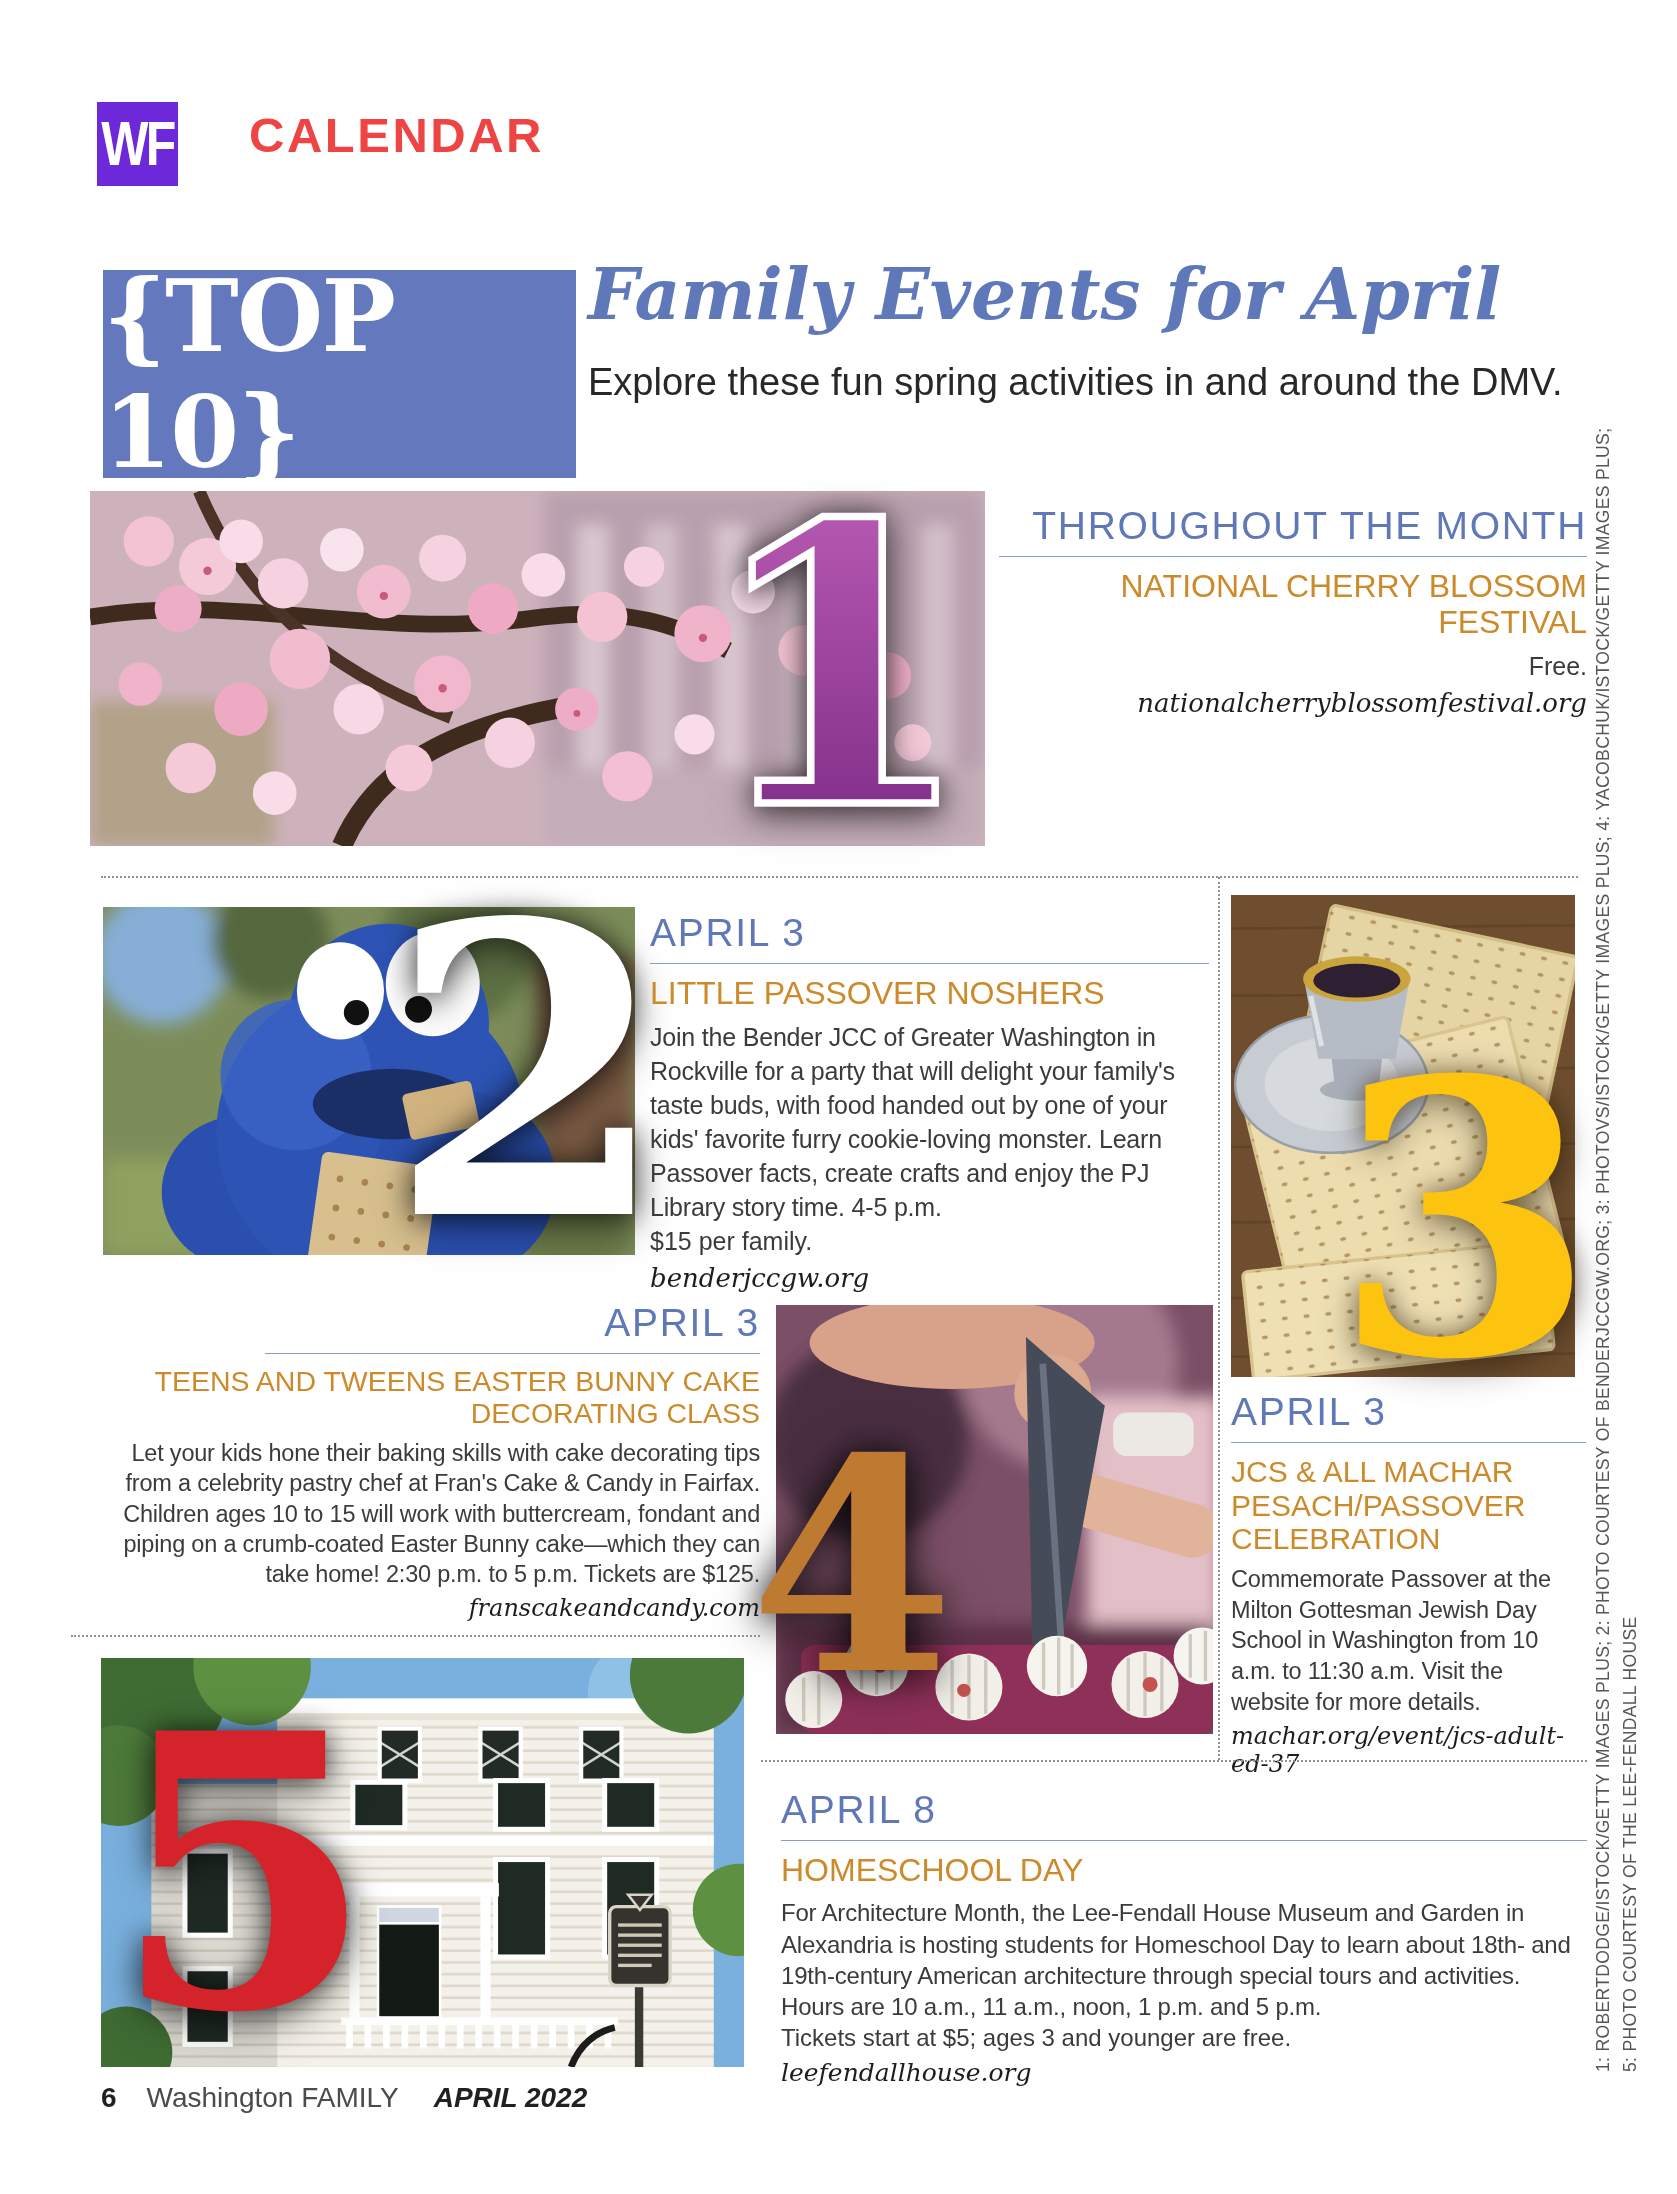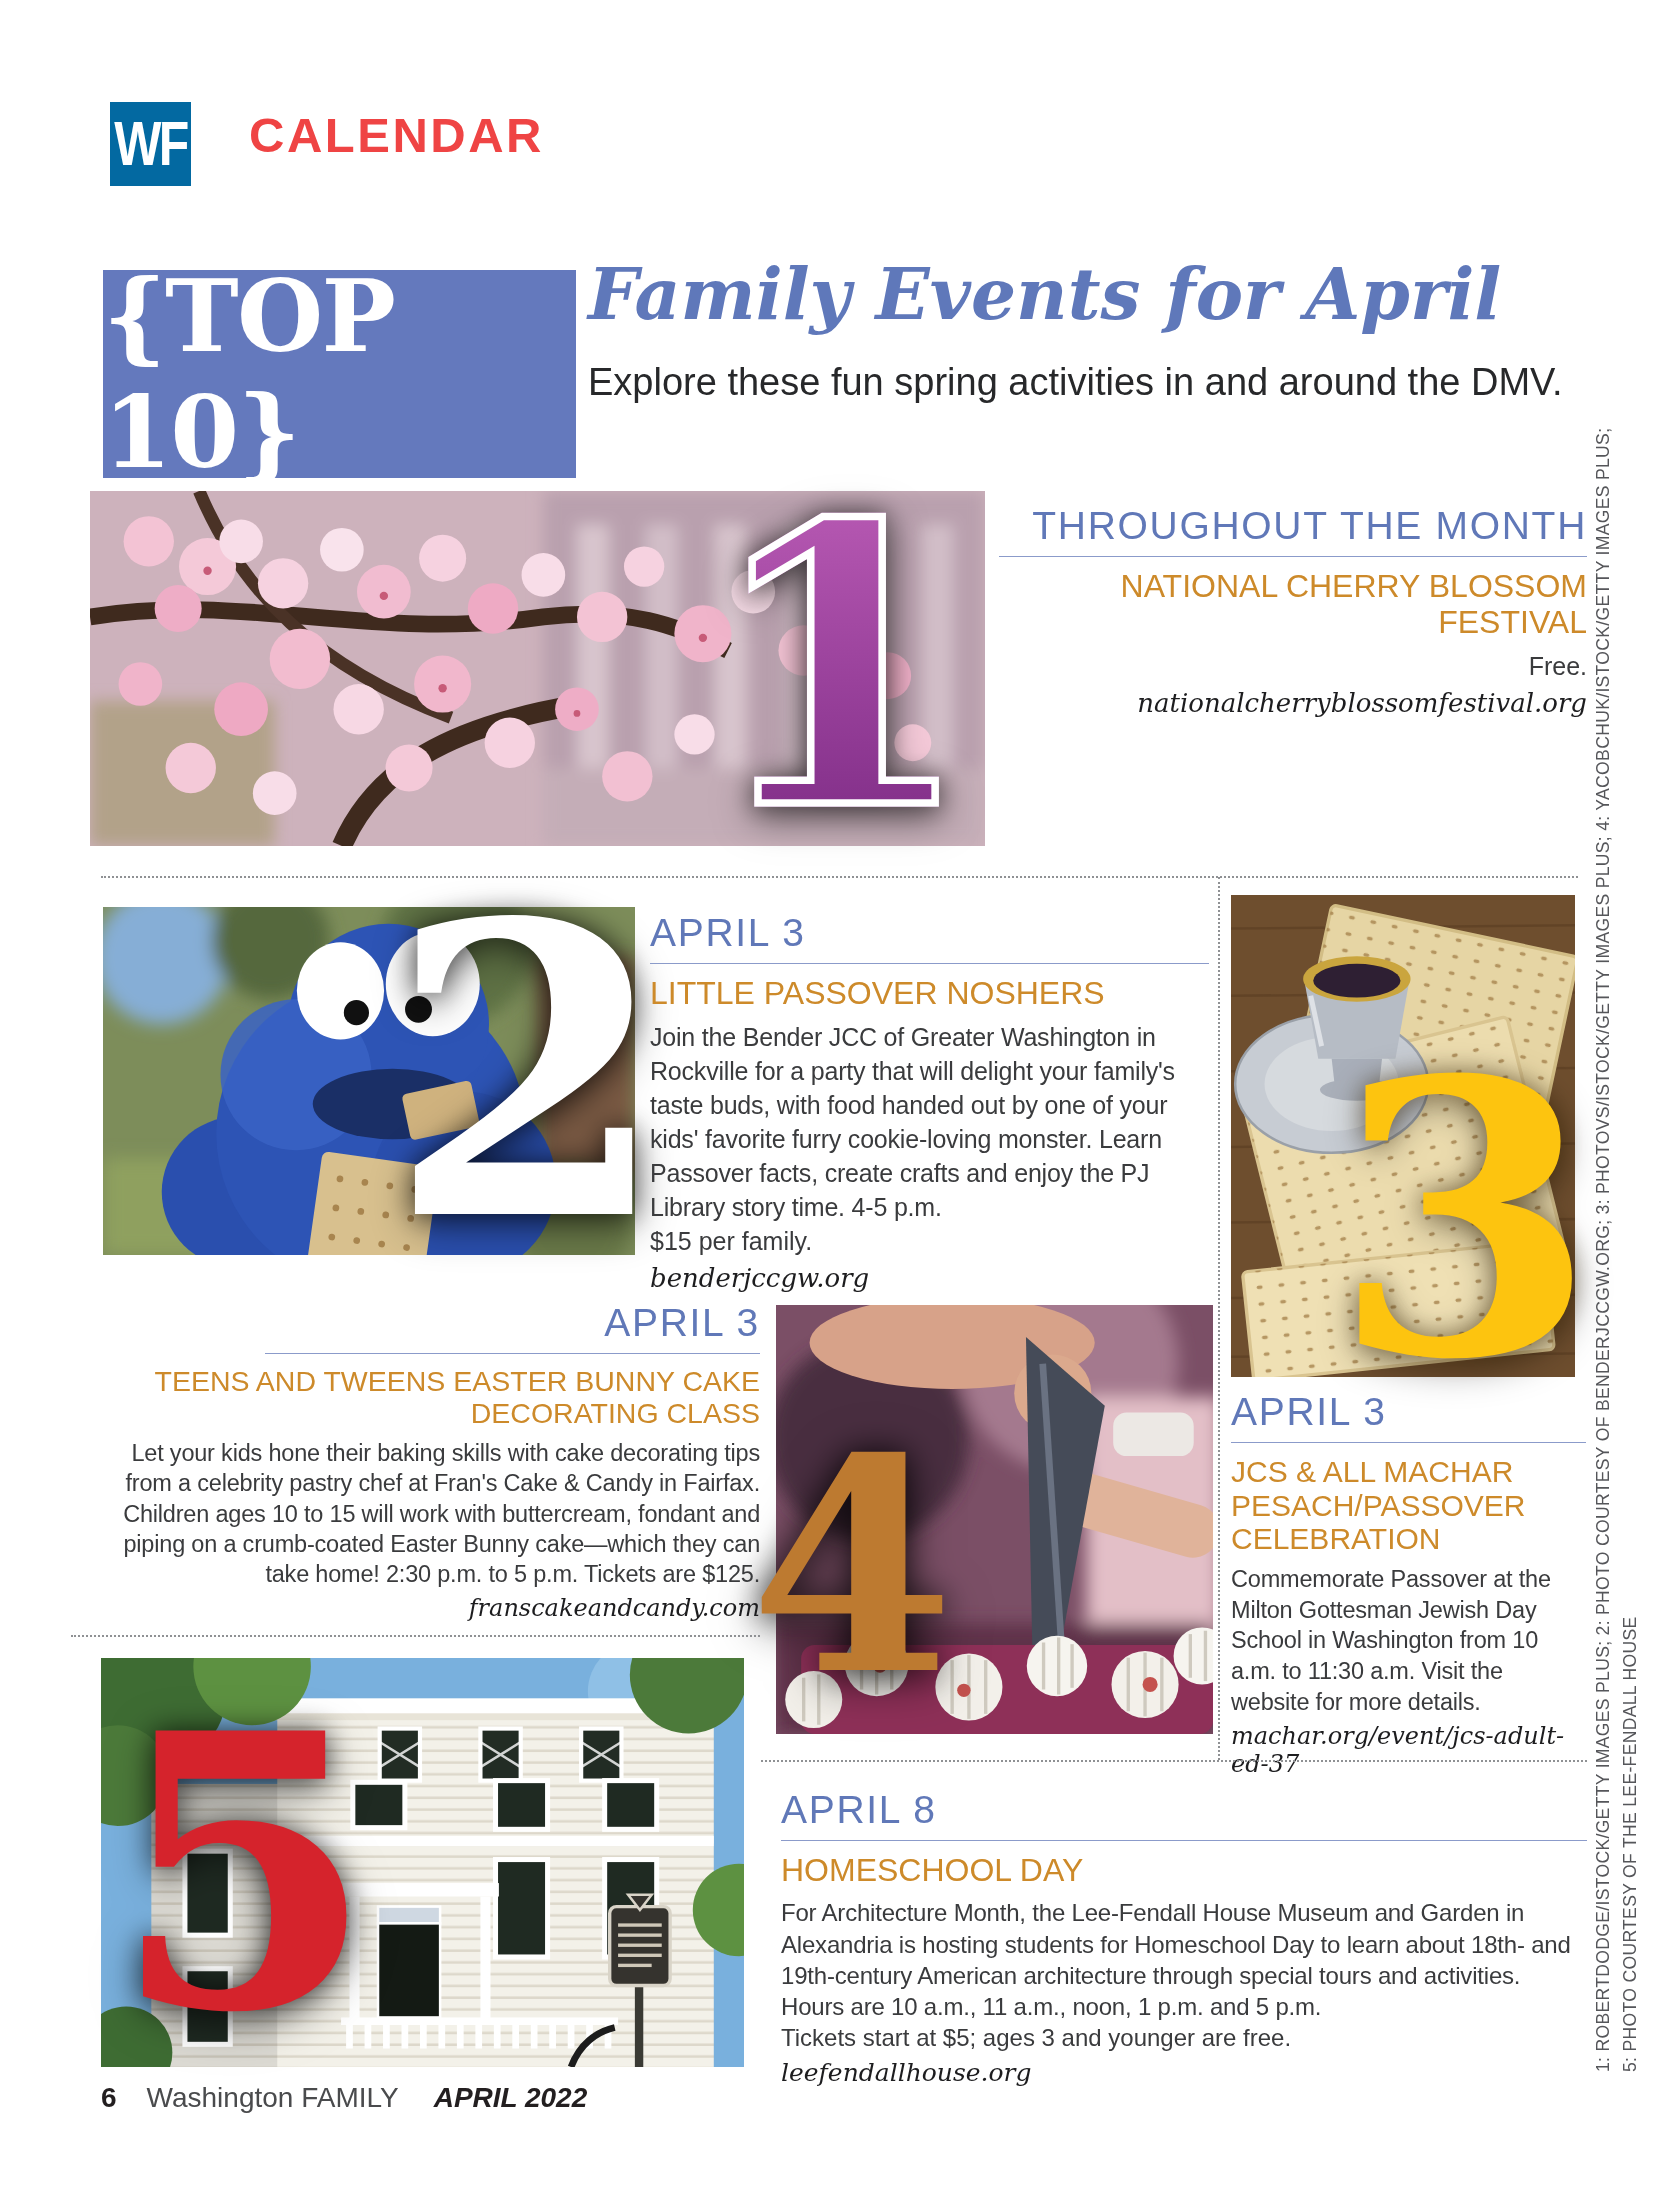--- a/index.html
+++ b/index.html
@@ -1,20 +1,20 @@
 <!DOCTYPE html>
 <html style="font-size:13.4px"><head>
 <meta charset="utf-8">
 <style>
   html,body{margin:0;padding:0;background:#ffffff;}
   #page{position:relative;width:1678px;height:2194px;background:#fff;overflow:hidden;
         font-family:"Liberation Sans",sans-serif;color:#3a3b3d;}
 
   
-  #logo{position:absolute;left:110px;top:102px;width:81px;height:84px;background:#0369a1;
+  #logo{position:absolute;left:97px;top:102px;width:81px;height:84px;background:#6d28d9;
         display:flex;align-items:center;justify-content:center;}
   #logo span{color:#fff;font-weight:bold;font-size:50px;letter-spacing:-2.5px;transform:scaleY(1.25);}
   #section-title{position:absolute;left:218px;top:107px;font-size:49px;font-weight:bold;
         color:#ef4444;letter-spacing:2.5px;margin-left:31px;}
 
   
   #badge{position:absolute;left:103px;top:270px;width:473px;height:208px;background:#6479bd;
         display:flex;align-items:center;justify-content:center;}
   #badge span{font-family:"DejaVu Serif",serif;font-weight:bold;color:#fff;font-size:99px;letter-spacing:-1.7px;}
   #byline{position:absolute;left:103px;top:495px;width:473px;text-align:center;font-size:31px;

